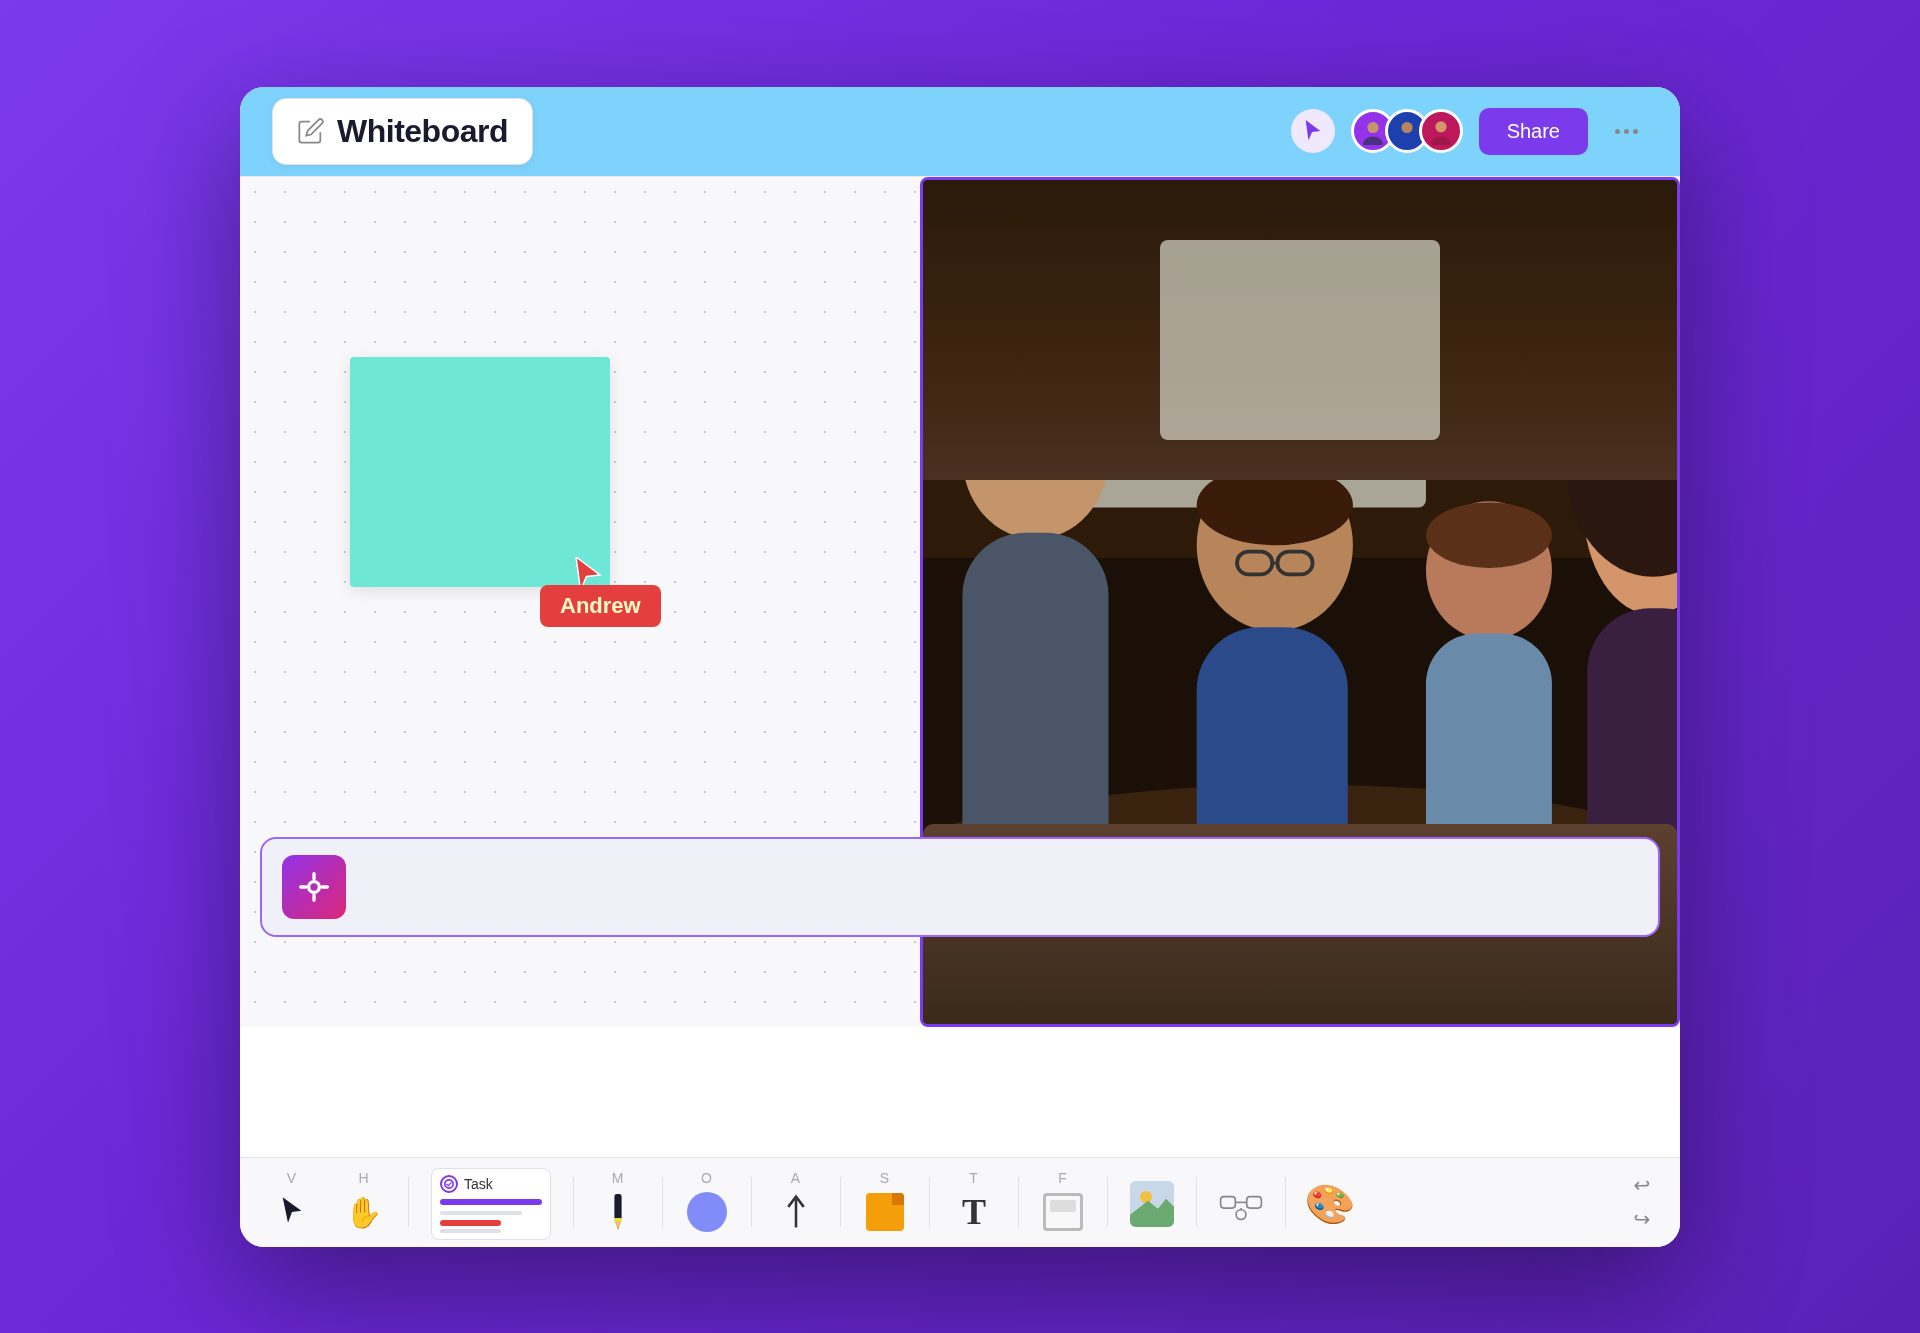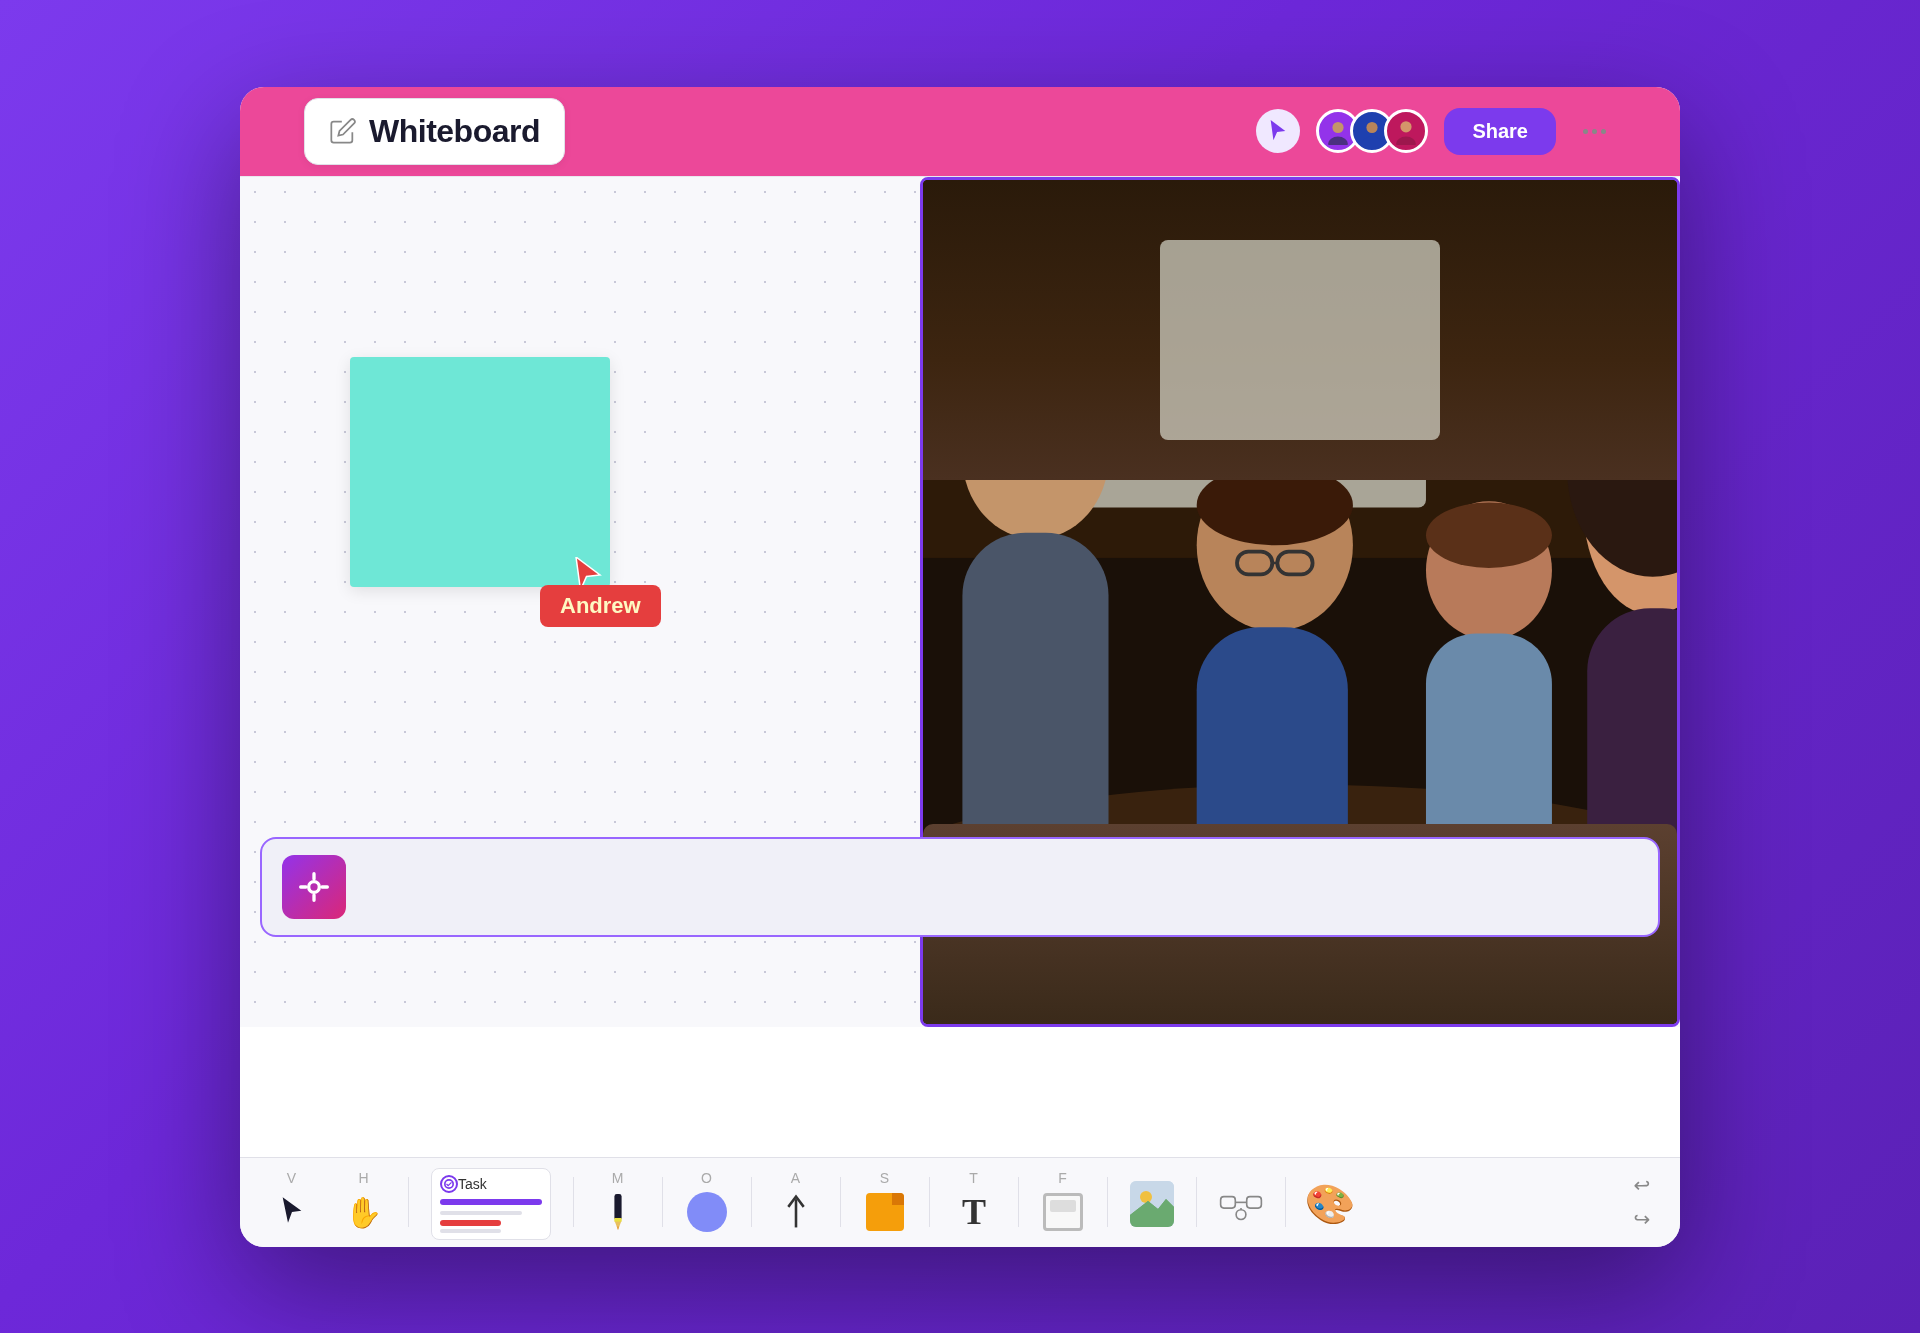--- a/index.html
+++ b/index.html
@@ -25,26 +25,26 @@
       box-shadow: 0 40px 120px rgba(0,0,0,0.4);
     }
 
     
     .header {
       position: absolute;
       top: 0;
       left: 0;
       right: 0;
       height: 90px;
-      background: #ec4899;
+      background: #7dd3fc;
       border-bottom: 1px solid #e8e8ee;
       display: flex;
       align-items: center;
       justify-content: space-between;
-      padding: 0 64px;
+      padding: 0 32px;
       z-index: 10;
     }
 
     .title-badge {
       display: flex;
       align-items: center;
       gap: 12px;
       background: #ffffff;
       border: 1.5px solid #e0e0e8;
       border-radius: 14px;
@@ -106,24 +106,24 @@
     .avatar:first-child { margin-left: 0; }
 
     .avatar-1 { background: #c084fc; }
     .avatar-2 { background: #60a5fa; }
     .avatar-3 { background: #f472b6; }
 
     .share-btn {
       background: #7c3aed;
       color: white;
       border: none;
-      border-radius: 16px;
+      border-radius: 10px;
       padding: 12px 28px;
       font-size: 20px;
-      font-weight: 700;
+      font-weight: 400;
       cursor: pointer;
     }
 
     .more-btn {
       width: 44px;
       height: 44px;
       background: transparent;
       border: none;
       cursor: pointer;
       display: flex;
@@ -331,20 +331,21 @@
       padding: 6px 8px;
       display: flex;
       flex-direction: column;
       gap: 4px;
       width: 120px;
     }
 
     .mini-card-top {
       display: flex;
       align-items: center;
+      gap: 6px;
       font-size: 16px;
       color: #333;
       font-weight: 500;
     }
 
     .mini-check {
       width: 18px;
       height: 18px;
       border-radius: 50%;
       border: 2px solid #7c3aed;

